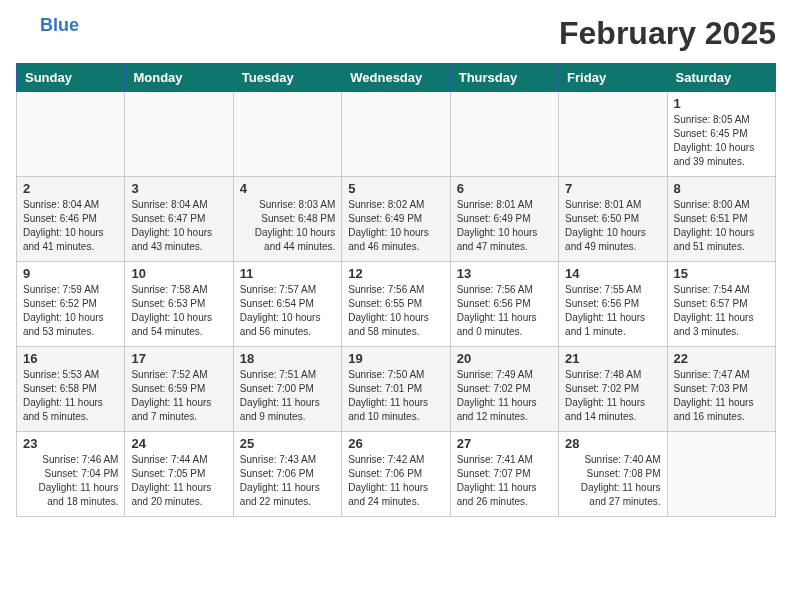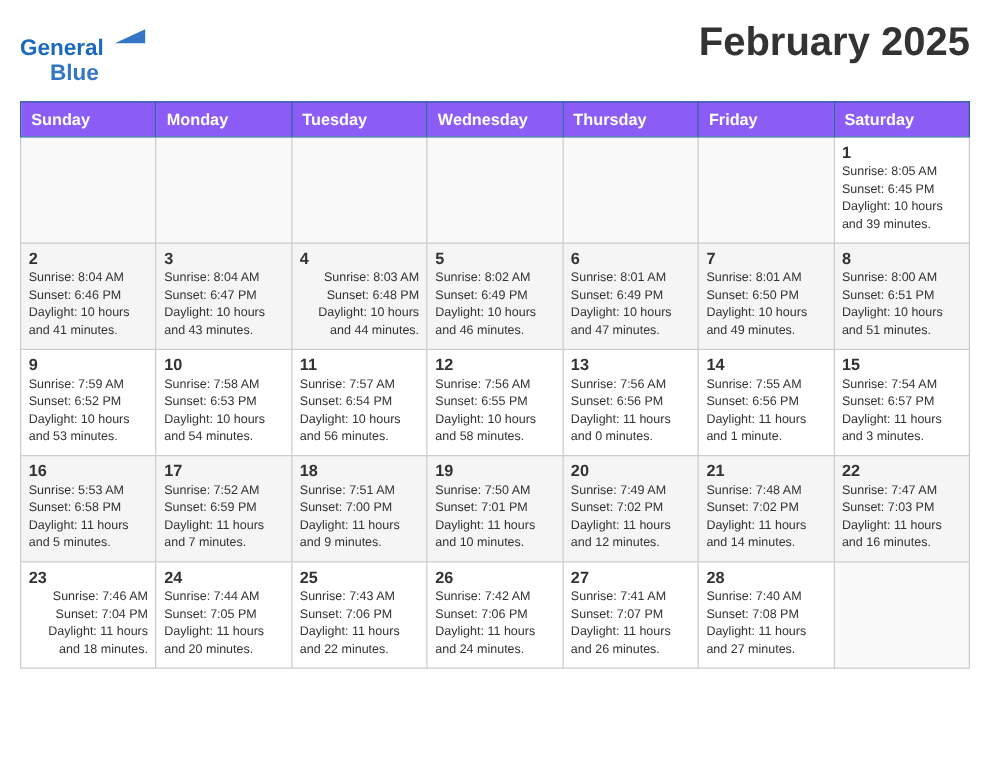--- a/index.html
+++ b/index.html
@@ -46,21 +46,21 @@
     .location {
       font-size: 15px;
       color: #555;
     }
     .calendar {
       width: 100%;
       border-collapse: collapse;
       border: 1px solid #ccc;
     }
     .calendar th {
-      background-color: #8b5cf6;
+      background-color: #0f766e;
       color: #fff;
       text-align: left;
       padding: 6px 8px;
       font-size: 13px;
       font-weight: bold;
       border: 1px solid #2a5fa8;
     }
     .calendar td {
       vertical-align: top;
       border: 1px solid #ccc;
@@ -89,26 +89,20 @@
     .row-even td {
       background: #f5f5f5;
     }
   </style>
 </head>
 <body>
 
 <div class="header">
   <div class="logo">
     <div>
-      <div class="logo-text">
-        <span>General</span>
-        <svg class="logo-icon" viewBox="0 0 30 30" xmlns="http://www.w3.org/2000/svg">
-          <polygon points="2,20 28,8 28,20" fill="#3575c6"></polygon>
-        </svg>
-      </div>
       <div class="logo-text"><span style="color:#3575c6;margin-left:24px;">Blue</span></div>
     </div>
   </div>
   <div class="title-block">
     <div class="month-title">February 2025</div>
   </div>
 </div>
 
 <table class="calendar">
   <thead>
@@ -322,21 +316,21 @@
         </td>
         <td>
           <span class="day-number">27</span>
           <div class="day-info" style="white-space: pre-line;">Sunrise: 7:41 AM
 Sunset: 7:07 PM
 Daylight: 11 hours
 and 26 minutes.</div>
         </td>
         <td>
           <span class="day-number">28</span>
-          <div class="day-info" style="white-space: pre-line;">Sunrise: 7:40 AM
+          <div class="day-info" style="white-space: pre-line; text-align: right;">Sunrise: 7:40 AM
 Sunset: 7:08 PM
 Daylight: 11 hours
 and 27 minutes.</div>
         </td>
         <td class="empty"></td>
       </tr>
     </tbody>
 </table>
 
 </body></html>

